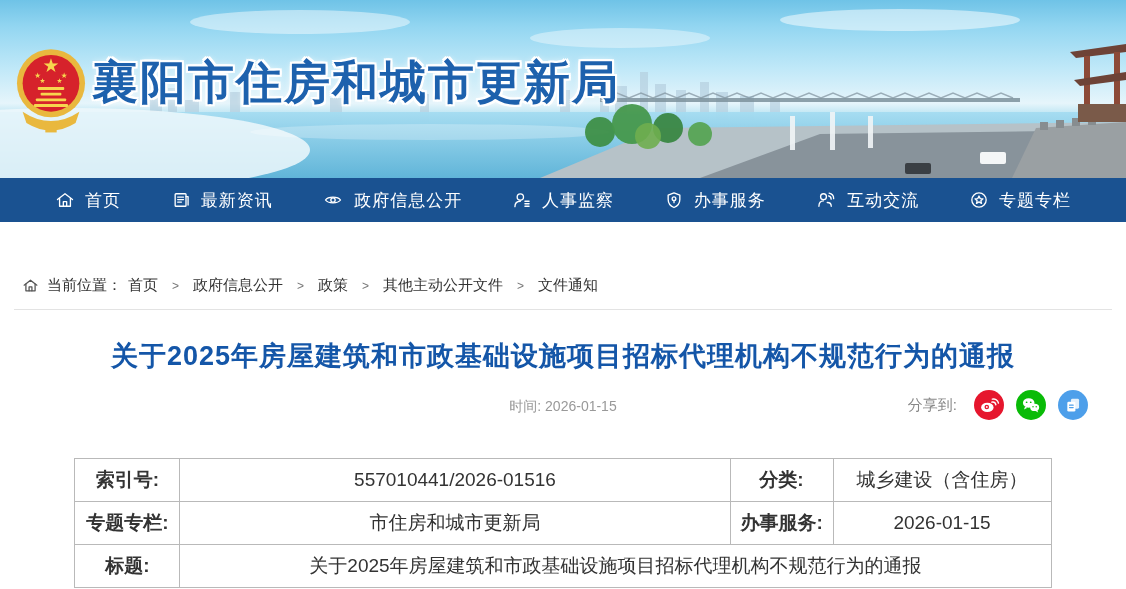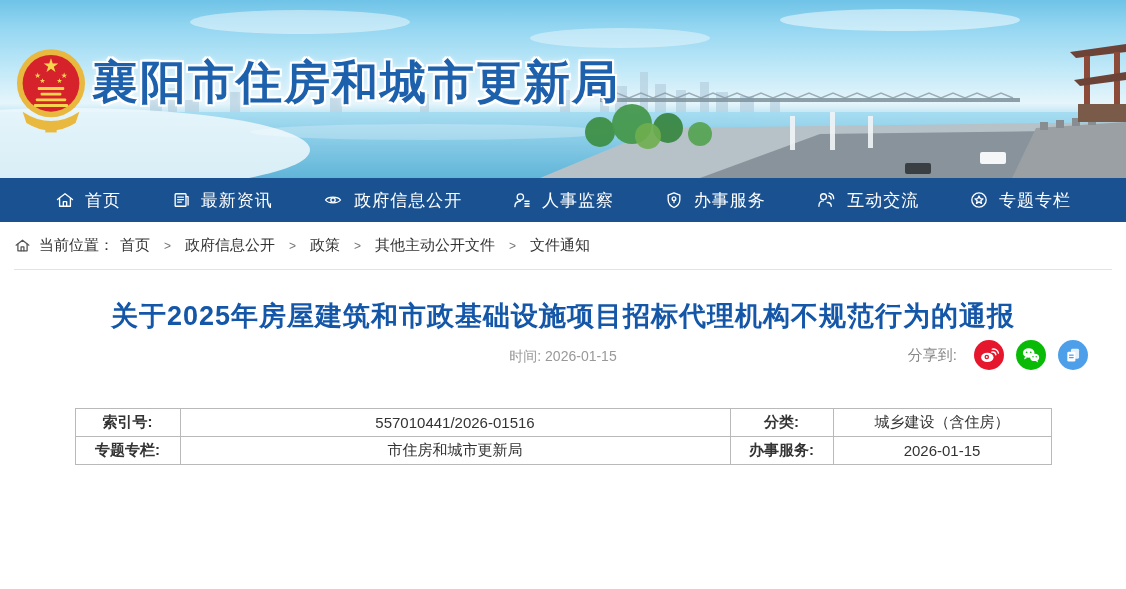--- a/index.html
+++ b/index.html
@@ -18,43 +18,43 @@
 
   
   .nav { width:1126px; height:44px; background:#1a5291; display:flex; align-items:center;
     justify-content:space-between; padding:0 55px; }
   .nav-item { display:flex; align-items:center; gap:10px; color:#fff; font-size:17px;
     letter-spacing:1px; cursor:pointer; white-space:nowrap; }
   .nicon svg { display:block; }
 
   
   .crumbs { width:1092px; height:47px; background:#fff; display:flex; align-items:center;
-    padding-left:14px; font-size:15px; color:#333; }
+    padding-left:22px; font-size:15px; color:#333;margin-top:40px; }
   .crumbs .cicon { display:flex; margin-right:8px; }
   .crumbs a { color:#333; text-decoration:none; margin:0 6px; cursor:pointer; }
   .crumbs .sep { color:#777; font-size:12px; margin:0 8px; }
   .rule { height:1px; background:#e3e3e3; margin:0 14px; }
 
   
   .article-title { margin-top:28px; text-align:center; font-size:27px; font-weight:bold;
     color:#1456a8; letter-spacing:1px; }
-  .meta { position:relative; margin-top:6px; height:32px; }
+  .meta { position:relative; margin-top:16px; height:32px; }
   .meta-time { text-align:center; font-size:14px; color:#999; line-height:32px; }
   .share { position:absolute; right:38px; top:0; display:flex; align-items:center; gap:12px; }
   .share-label { font-size:15px; color:#888; margin-right:5px; }
   .sbtn { width:30px; height:30px; border-radius:50%; display:flex; align-items:center;
     justify-content:center; cursor:pointer; }
   .sbtn.weibo { background:#e6162d; }
   .sbtn.wechat { background:#09bb07; }
   .sbtn.copy { background:#4d9fea; }
 
   
   table.info { width:976px; margin:36px auto 0; border-collapse:collapse; table-layout:fixed; }
-  table.info td { border:1px solid #b9b9b9; height:28px; font-size:15px; color:#333;
-    padding:0 10px; overflow:hidden; white-space:nowrap; }
+  table.info td { border:1px solid #b9b9b9; height:28px; font-size:19px; color:#333;
+    padding:8px 10px; overflow:hidden; white-space:nowrap; }
   td.lbl { font-weight:bold; text-align:center; padding:0 4px; }
   td.val { text-align:center; padding-left:14px; }
 </style>
 </head>
 <body>
 
 <div class="banner">
   <svg class="banner-art" viewBox="0 0 1126 178" preserveAspectRatio="none">
     <defs>
       <linearGradient id="wg" x1="0" y1="0" x2="0" y2="1">
@@ -299,14 +299,18 @@
     <td class="val" colspan="3">557010441/2026-01516</td>
     <td class="lbl">分类:</td>
     <td class="val">城乡建设（含住房）</td>
   </tr>
   <tr>
     <td class="lbl">专题专栏:</td>
     <td class="val" colspan="3">市住房和城市更新局</td>
     <td class="lbl">办事服务:</td>
     <td class="val">2026-01-15</td>
   </tr>
+  <tr>
+    <td class="lbl">标题:</td>
+    <td class="val" colspan="5">关于2025年房屋建筑和市政基础设施项目招标代理机构不规范行为的通报</td>
+  </tr>
 </tbody>
   </table>
 
 </body></html>

